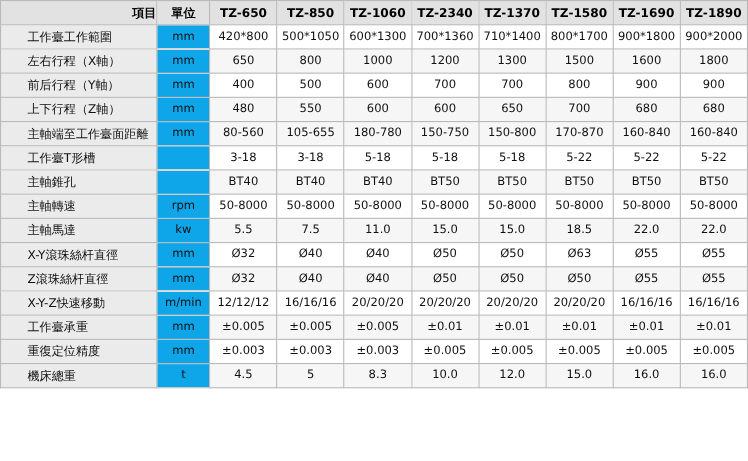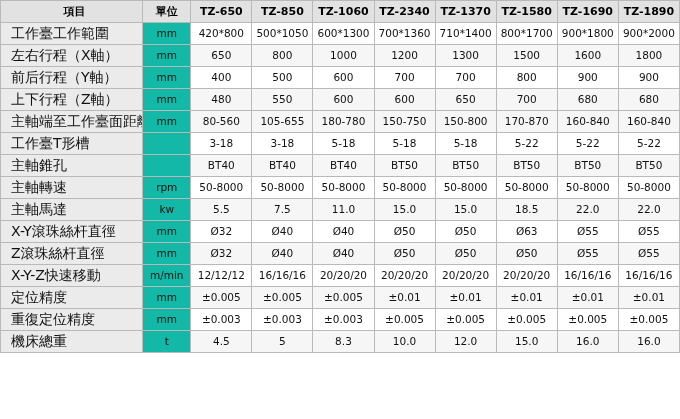--- a/index.html
+++ b/index.html
@@ -34,34 +34,34 @@
     overflow: hidden;
   }
   thead th {
     background: #e2e2e2;
     font-weight: bold;
     font-size: 11px;
     text-align: center;
     color: #000000;
   }
   thead th.item-head {
-    text-align: center;
+    text-align: right;
     padding-left: 6px;
     margin-top: 28px;
   }
   tbody td.item {
     text-align: left;
-    padding-left: 10px;
+    padding-left: 24px;
     background: #ebebeb;
-    font-size: 14px;
+    font-size: 11px;
     margin-left: 22px;
   }
   tbody td.unit {
     text-align: center;
-    background: #14b8a6;
+    background: #0ea5e9;
     font-size: 10.5px;
   }
   tbody td.val {
     text-align: center;
     background: #ffffff;
     font-size: 10.5px;
   }
   tbody tr.alt td.val {
     background: #f6f6f6;
   }
@@ -235,21 +235,21 @@
         <td class="val">12/12/12</td>
         <td class="val">16/16/16</td>
         <td class="val">20/20/20</td>
         <td class="val">20/20/20</td>
         <td class="val">20/20/20</td>
         <td class="val">20/20/20</td>
         <td class="val">16/16/16</td>
         <td class="val">16/16/16</td>
       </tr>
       <tr class="alt">
-        <td class="item">定位精度</td>
+        <td class="item">工作臺承重</td>
         <td class="unit">mm</td>
         <td class="val">±0.005</td>
         <td class="val">±0.005</td>
         <td class="val">±0.005</td>
         <td class="val">±0.01</td>
         <td class="val">±0.01</td>
         <td class="val">±0.01</td>
         <td class="val">±0.01</td>
         <td class="val">±0.01</td>
       </tr>

